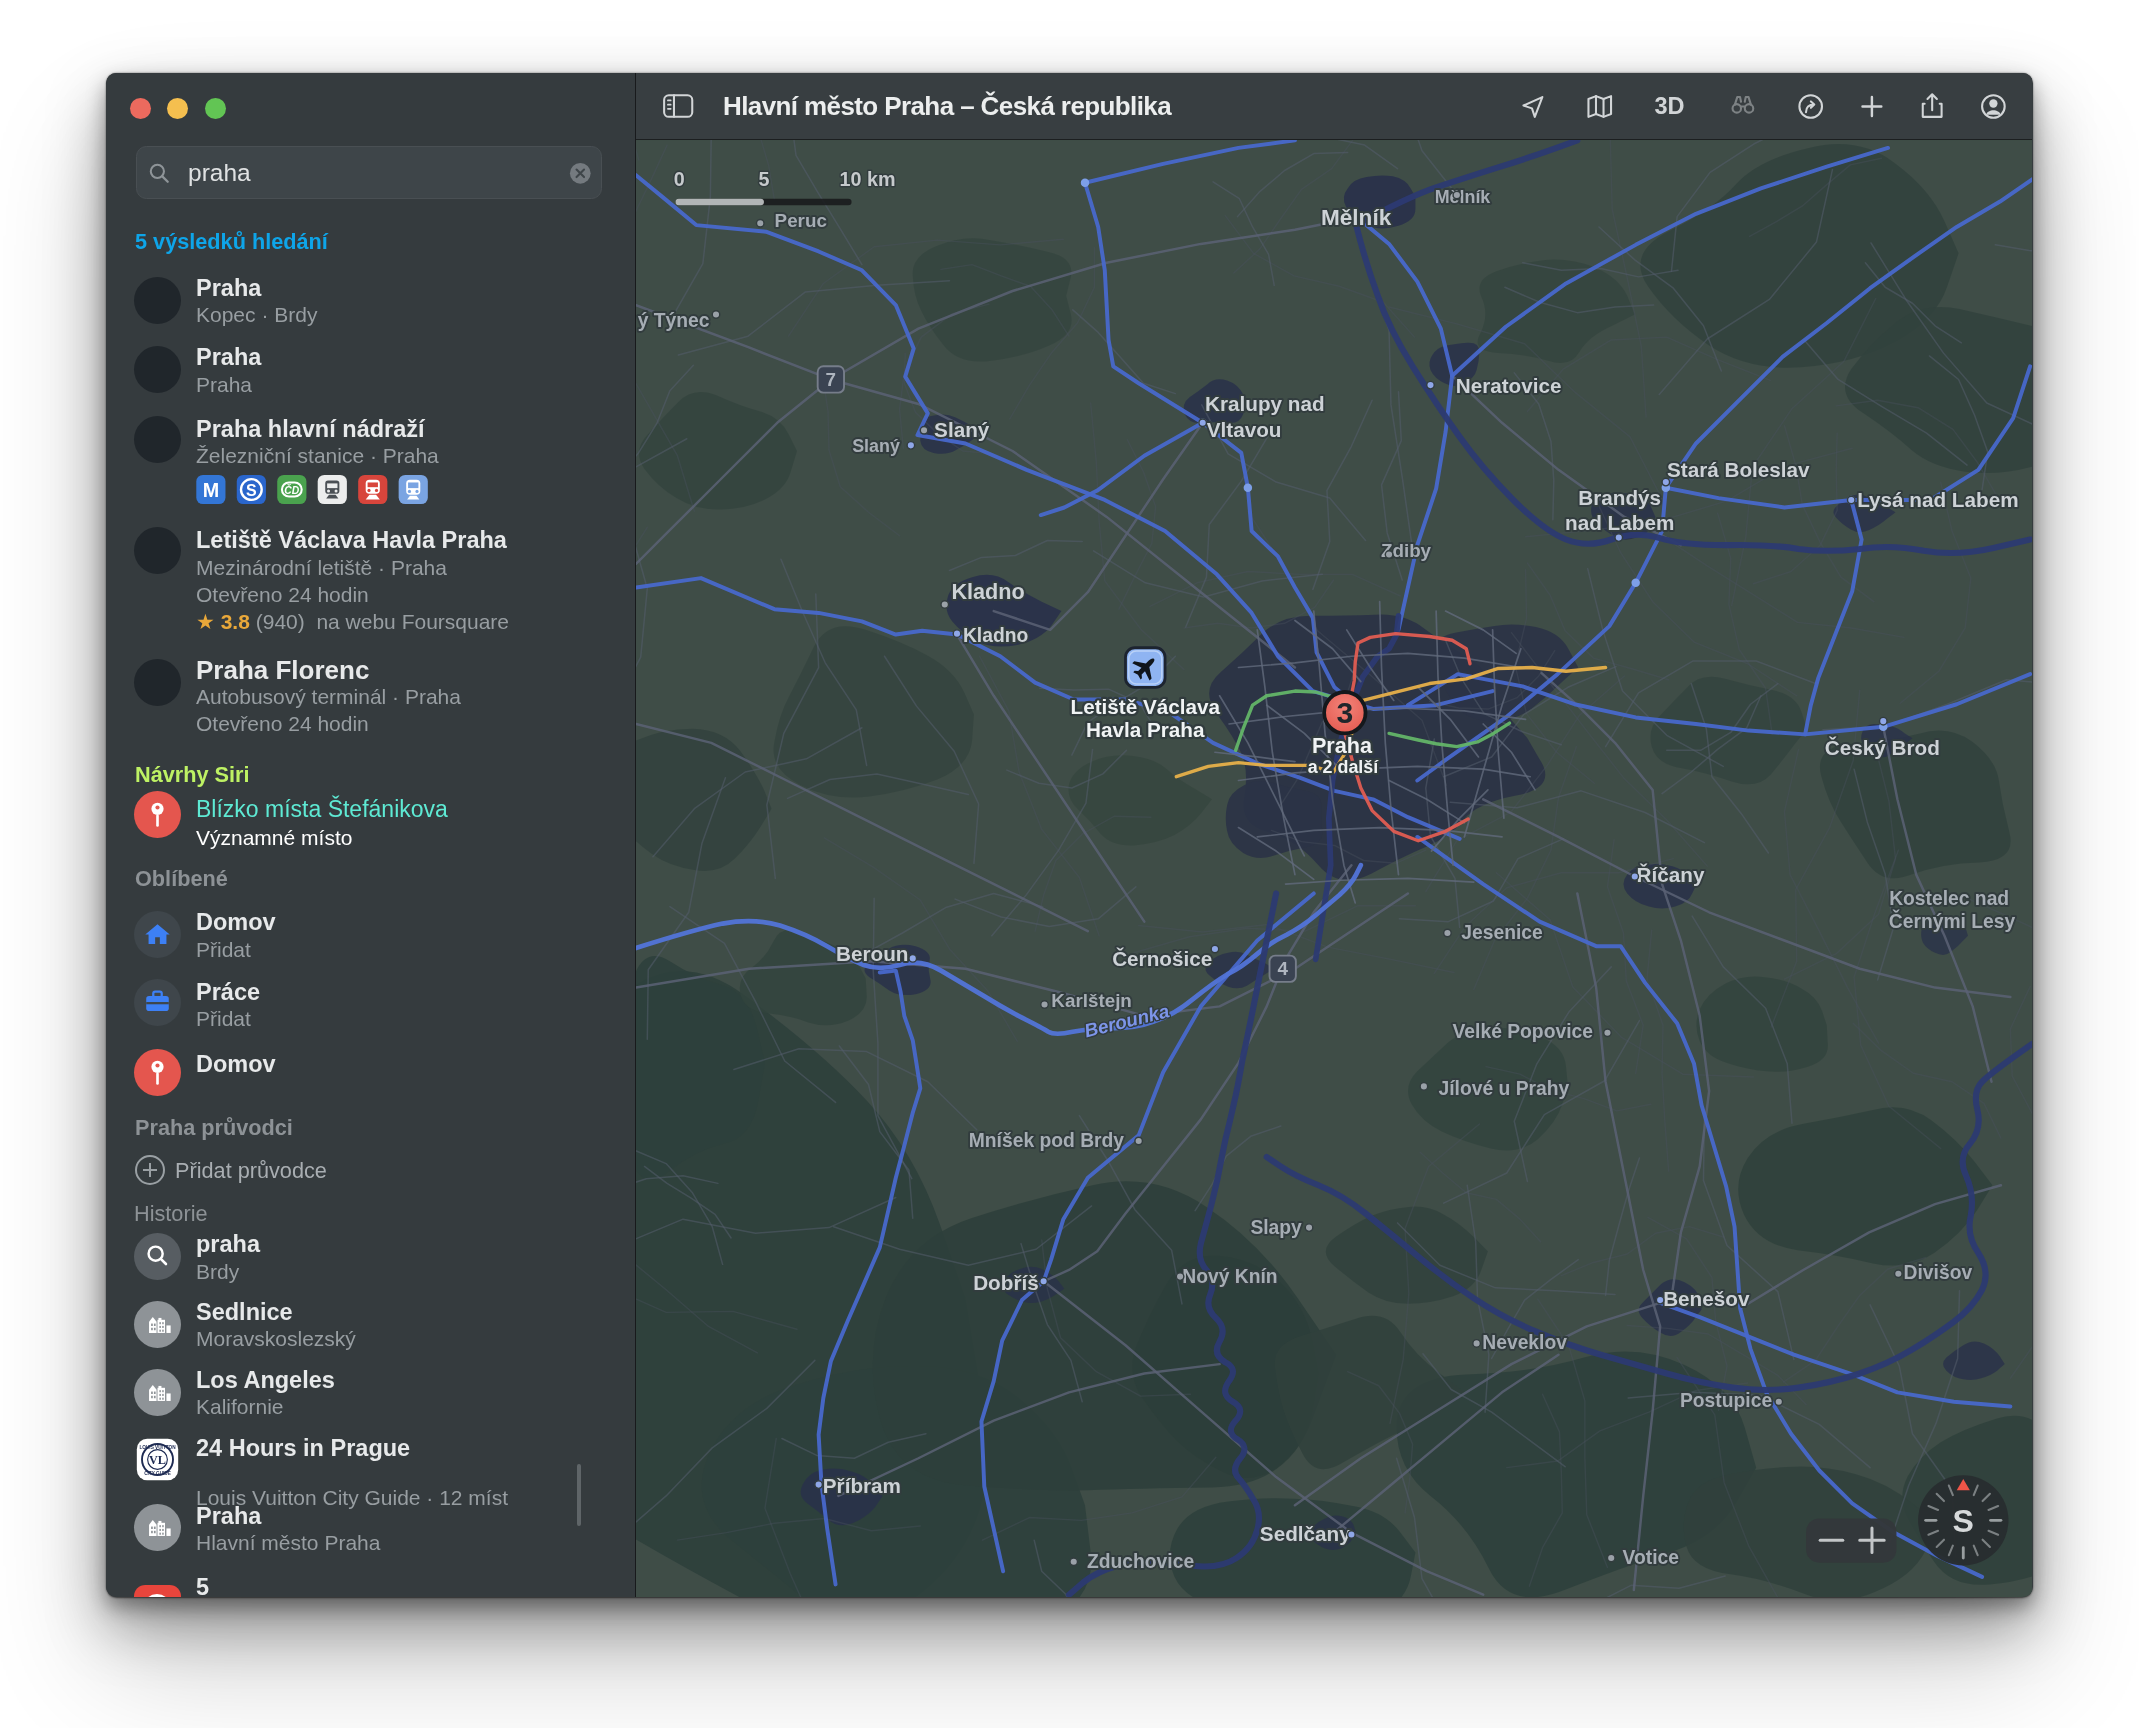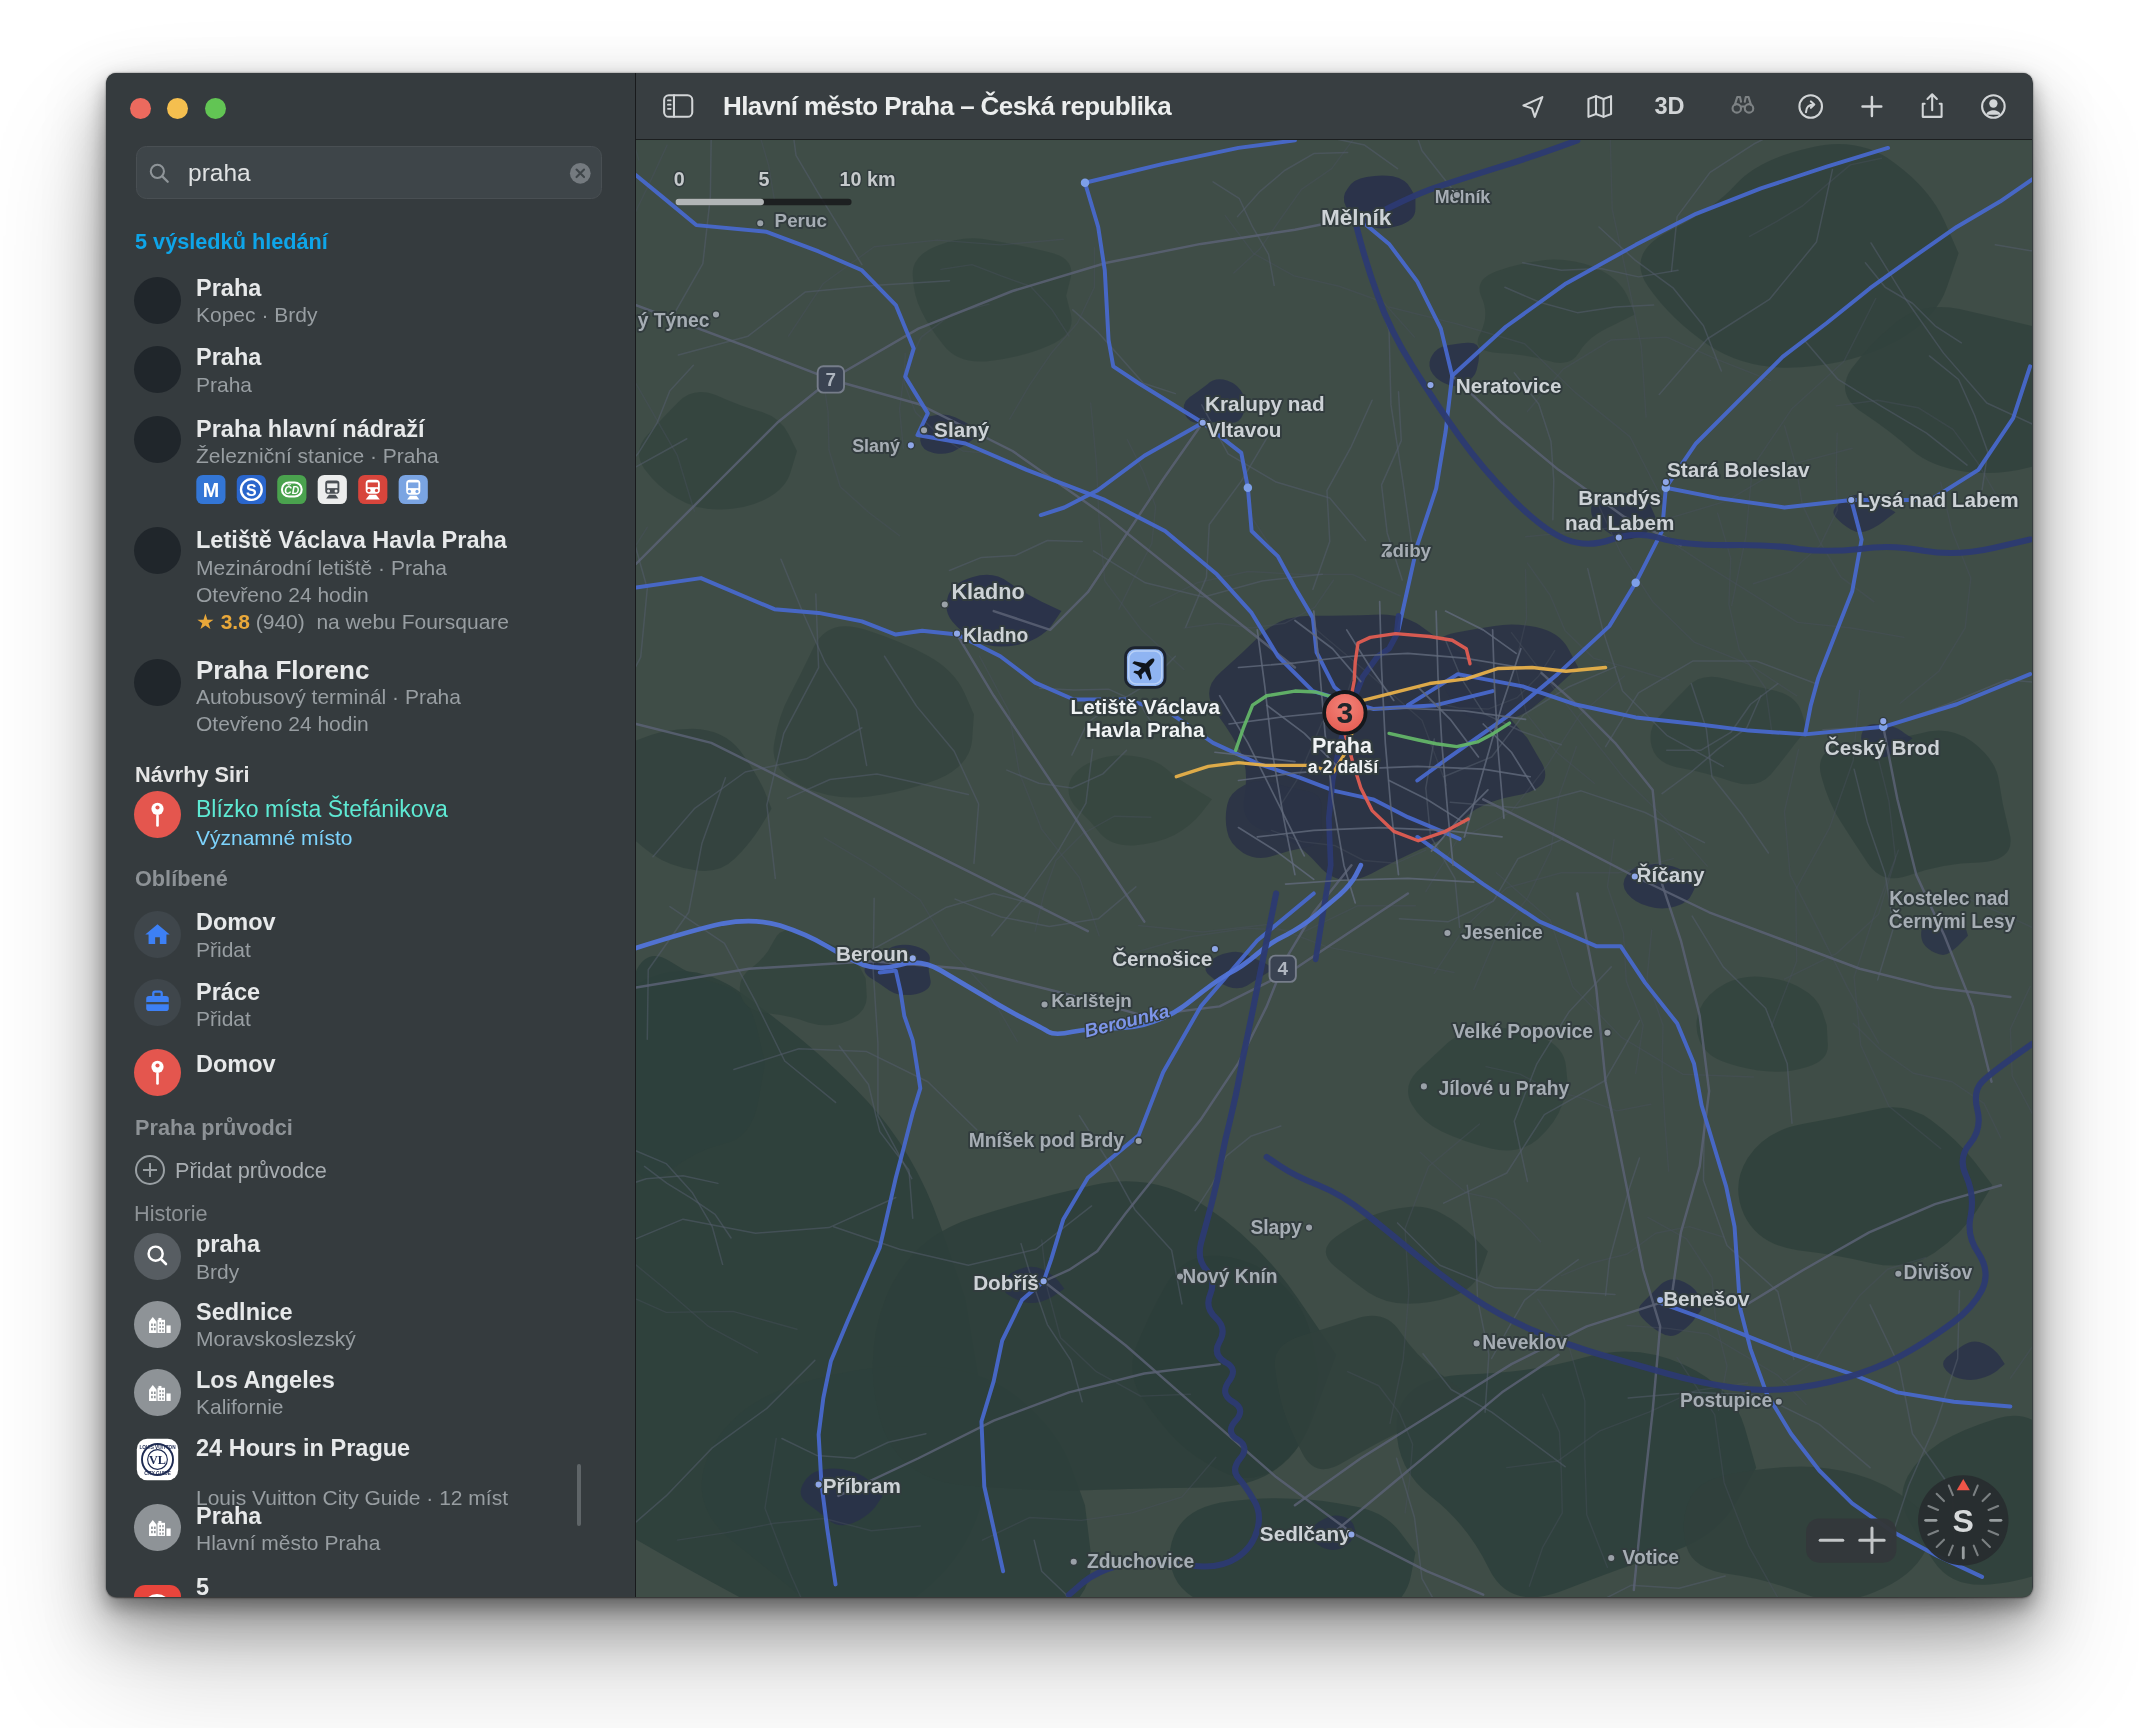--- a/index.html
+++ b/index.html
@@ -20,21 +20,21 @@
           <circle cx="11" cy="11" r="7" fill="none" stroke="#8e9498" stroke-width="2.2"></circle>
           <path d="M16,16 L22,22" stroke="#8e9498" stroke-width="2.4" stroke-linecap="round"></path>
         </svg>
         <div style="position:absolute;left:51px;top:12.2px;height:28px;line-height:28px;font-size:24.5px;color:#dfe1e2">praha</div>
         <svg style="position:absolute;right:9.4px;top:15px" width="22.6" height="22.6" viewBox="0 0 24 24">
           <circle cx="12" cy="12" r="11" fill="#747a7f"></circle>
           <path d="M8,8 L16,16 M16,8 L8,16" stroke="#3e4549" stroke-width="2.2" stroke-linecap="round"></path>
         </svg>
       </div>
       <div style="position:absolute;left:29px;top:154px;height:29px;line-height:29px;font-size:21.7px;font-weight:700;color:#0ea5e9;letter-spacing:0;white-space:nowrap">5 výsledků hledání</div>
-      <div style="position:absolute;left:29px;top:687px;height:29px;line-height:29px;font-size:21.7px;font-weight:700;color:#e5e5e5;letter-spacing:0;white-space:nowrap">Návrhy Siri</div>
+      <div style="position:absolute;left:29px;top:687px;height:29px;line-height:29px;font-size:21.7px;font-weight:700;color:#bef264;letter-spacing:0;white-space:nowrap">Návrhy Siri</div>
       <div style="position:absolute;left:29px;top:791px;height:29px;line-height:29px;font-size:21.7px;font-weight:700;color:#8d9296;letter-spacing:0;white-space:nowrap">Oblíbené</div>
       <div style="position:absolute;left:29px;top:1040px;height:29px;line-height:29px;font-size:21.7px;font-weight:700;color:#8d9296;letter-spacing:0;white-space:nowrap">Praha průvodci</div>
       <div style="position:absolute;left:28px;top:1126px;height:29px;line-height:29px;font-size:21.7px;font-weight:400;color:#8d9296;letter-spacing:0;white-space:nowrap">Historie</div>
       <div style="position:absolute;left:28px;top:204px;width:47px;height:47px;border-radius:50%;background:#20262b"></div>
       <div style="position:absolute;left:90px;top:200px;height:31px;line-height:31px;font-size:23.5px;font-weight:700;color:#e7e9ea;letter-spacing:0;white-space:nowrap">Praha</div>
       <div style="position:absolute;left:90px;top:228px;height:28px;line-height:28px;font-size:21px;font-weight:400;color:#989ea2;letter-spacing:0;white-space:nowrap">Kopec · Brdy</div>
       <div style="position:absolute;left:28px;top:273px;width:47px;height:47px;border-radius:50%;background:#20262b"></div>
       <div style="position:absolute;left:90px;top:269px;height:31px;line-height:31px;font-size:23.5px;font-weight:700;color:#e7e9ea;letter-spacing:0;white-space:nowrap">Praha</div>
       <div style="position:absolute;left:90px;top:298px;height:28px;line-height:28px;font-size:21px;font-weight:400;color:#989ea2;letter-spacing:0;white-space:nowrap">Praha</div>
       <div style="position:absolute;left:28px;top:343px;width:47px;height:47px;border-radius:50%;background:#20262b"></div>
@@ -82,21 +82,21 @@
       <div style="position:absolute;left:28px;top:586px;width:47px;height:47px;border-radius:50%;background:#20262b"></div>
       <div style="position:absolute;left:90px;top:582px;height:31px;line-height:31px;font-size:26px;font-weight:700;color:#e7e9ea;letter-spacing:0;white-space:nowrap">Praha Florenc</div>
       <div style="position:absolute;left:90px;top:610px;height:28px;line-height:28px;font-size:21px;font-weight:400;color:#989ea2;letter-spacing:0;white-space:nowrap">Autobusový terminál · Praha</div>
       <div style="position:absolute;left:90px;top:637px;height:28px;line-height:28px;font-size:21px;font-weight:400;color:#989ea2;letter-spacing:0;white-space:nowrap">Otevřeno 24 hodin</div>
       <div style="position:absolute;left:28px;top:718px;width:47px;height:47px;border-radius:50%;background:#e4564e"><svg width="47" height="47" viewBox="0 0 50 50">
           <circle cx="25" cy="19" r="6.5" fill="#fff"></circle>
           <circle cx="25" cy="17.5" r="2.2" fill="#e4564e"></circle>
           <rect x="23.6" y="25" width="2.8" height="13" rx="1.4" fill="#fff"></rect>
         </svg></div>
       <div style="position:absolute;left:90px;top:721px;height:31px;line-height:31px;font-size:23px;font-weight:400;color:#5eead4;letter-spacing:0;white-space:nowrap">Blízko místa Štefánikova</div>
-      <div style="position:absolute;left:90px;top:751px;height:28px;line-height:28px;font-size:21px;font-weight:400;color:#7dd3fc;letter-spacing:0;white-space:nowrap">Významné místo</div>
+      <div style="position:absolute;left:90px;top:751px;height:28px;line-height:28px;font-size:21px;font-weight:400;color:#ffffff;letter-spacing:0;white-space:nowrap">Významné místo</div>
       <div style="position:absolute;left:28px;top:838px;width:47px;height:47px;border-radius:50%;background:#3f464b"><svg width="47" height="47" viewBox="0 0 50 50">
           <path d="M25 14 L38 25 h-3.5 v10 h-7 v-7 h-5 v7 h-7 v-10 H12 Z" fill="#3d80f5"></path>
         </svg></div>
       <div style="position:absolute;left:90px;top:834px;height:31px;line-height:31px;font-size:23.5px;font-weight:700;color:#e7e9ea;letter-spacing:0;white-space:nowrap">Domov</div>
       <div style="position:absolute;left:90px;top:863px;height:28px;line-height:28px;font-size:21px;font-weight:400;color:#989ea2;letter-spacing:0;white-space:nowrap">Přidat</div>
       <div style="position:absolute;left:28px;top:906px;width:47px;height:47px;border-radius:50%;background:#3f464b"><svg width="47" height="47" viewBox="0 0 50 50">
           <g fill="#3d80f5">
             <rect x="13" y="18" width="24" height="16" rx="3"></rect>
             <rect x="20.5" y="13.5" width="9" height="6" rx="2" fill="none" stroke="#3d80f5" stroke-width="2.4"></rect>
             <rect x="13" y="24.5" width="24" height="2.4" fill="#3f464b"></rect>

